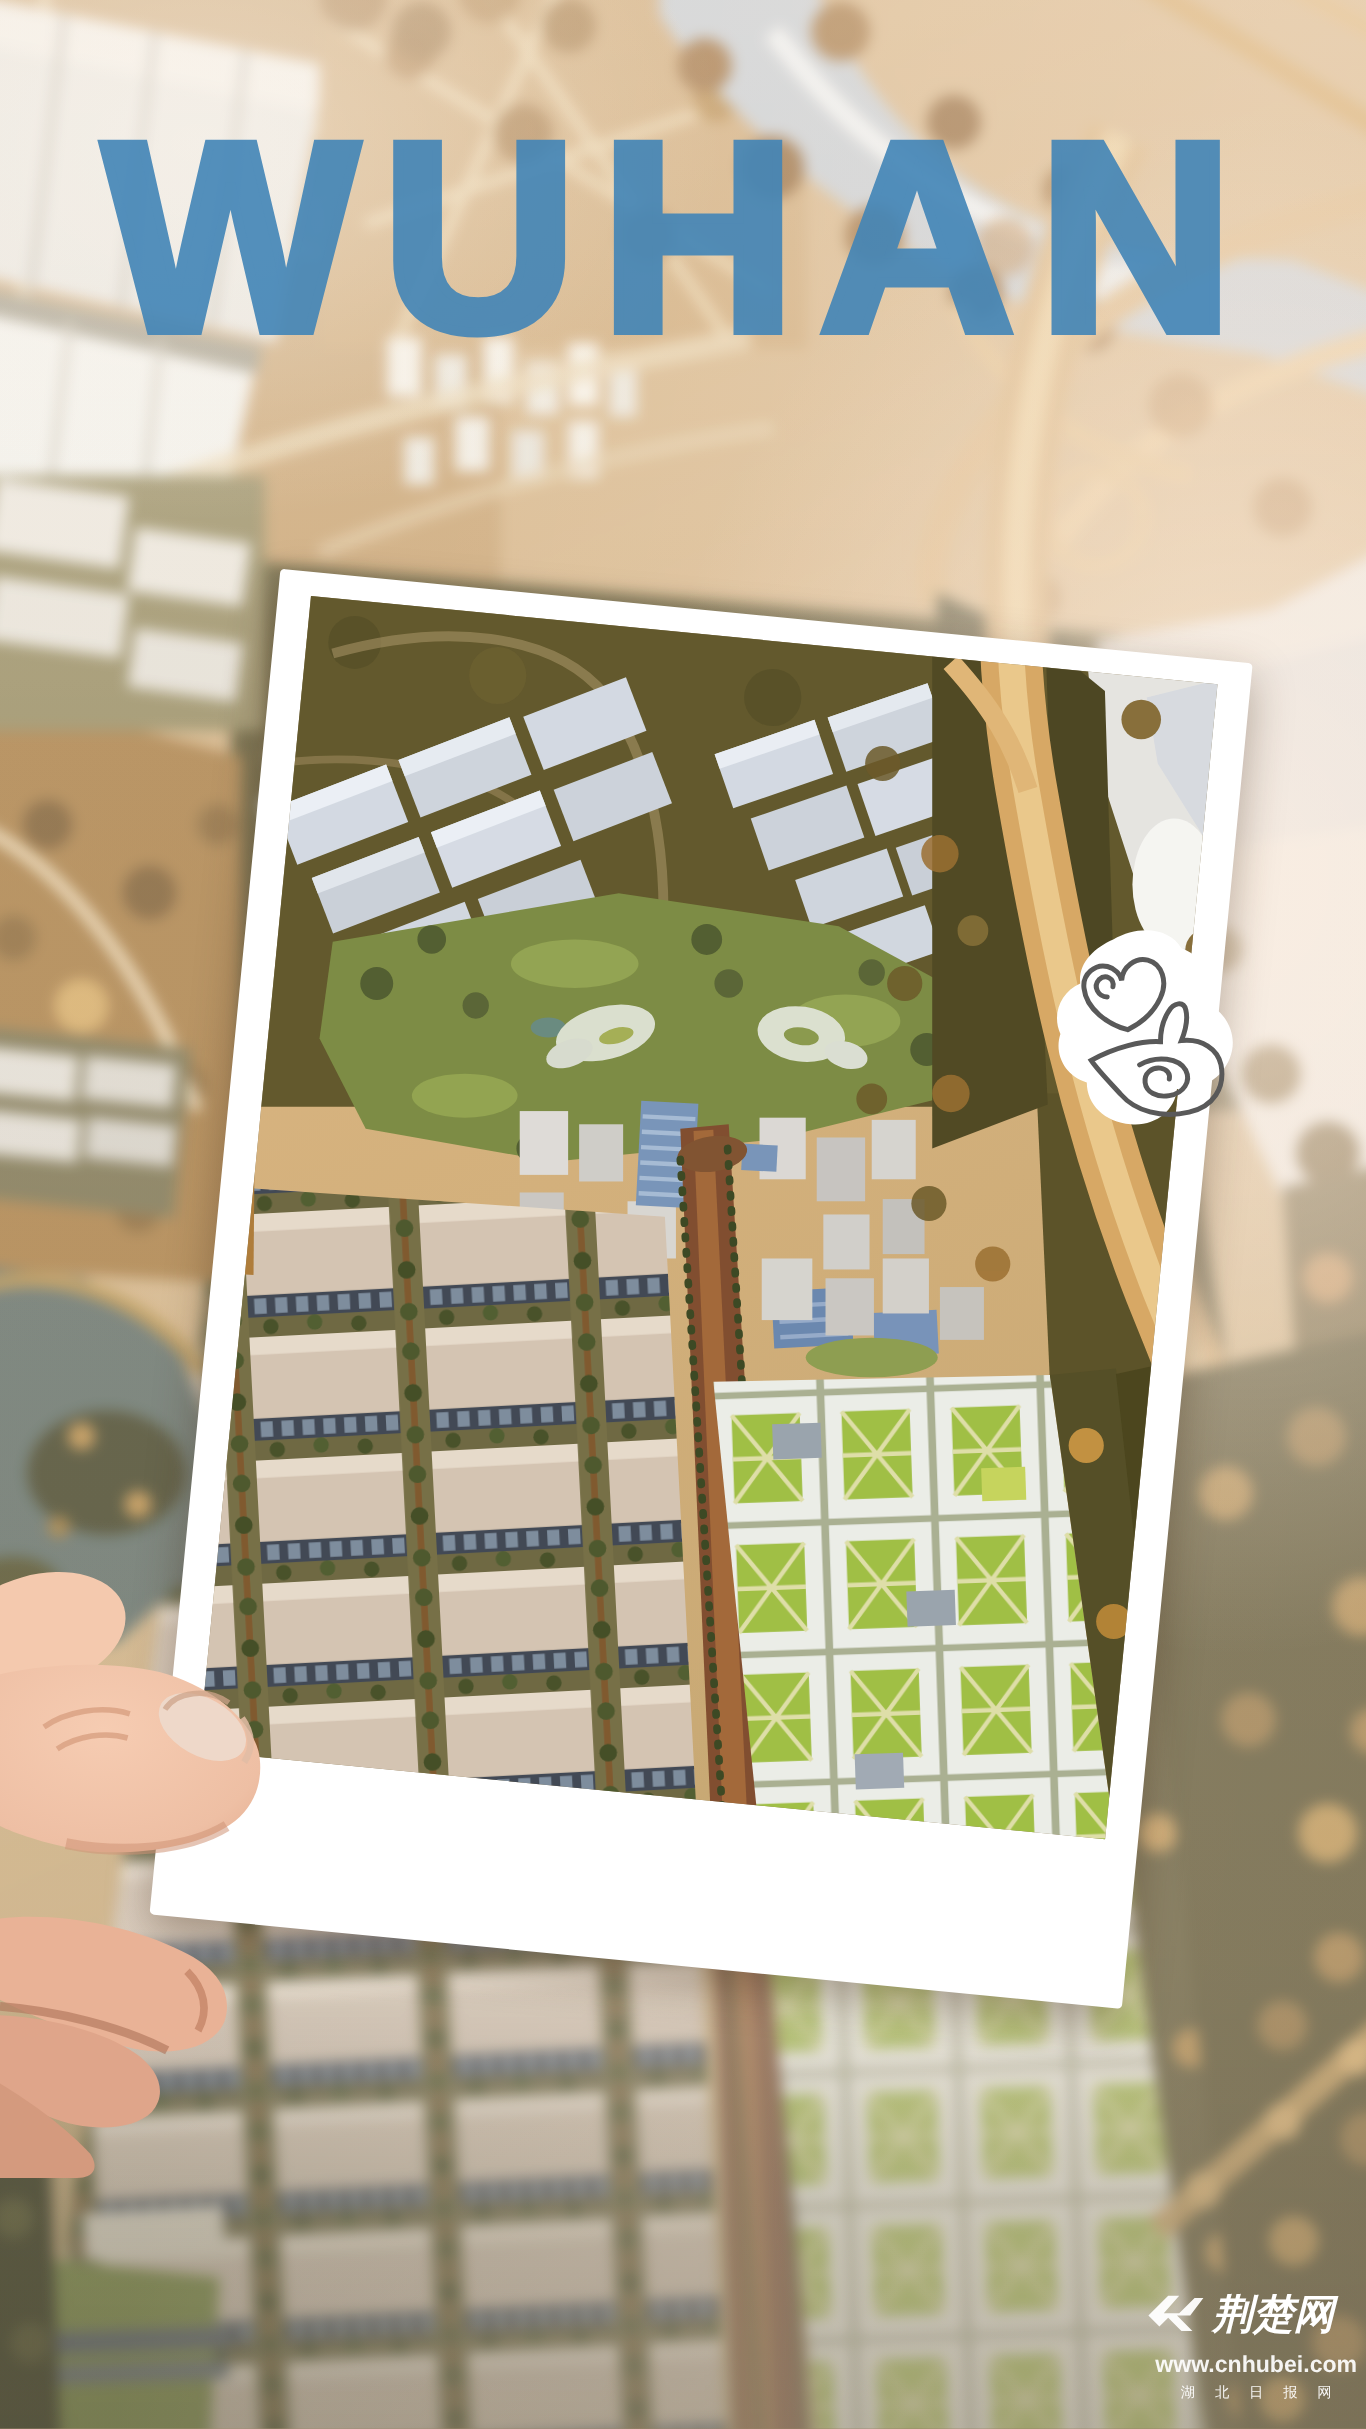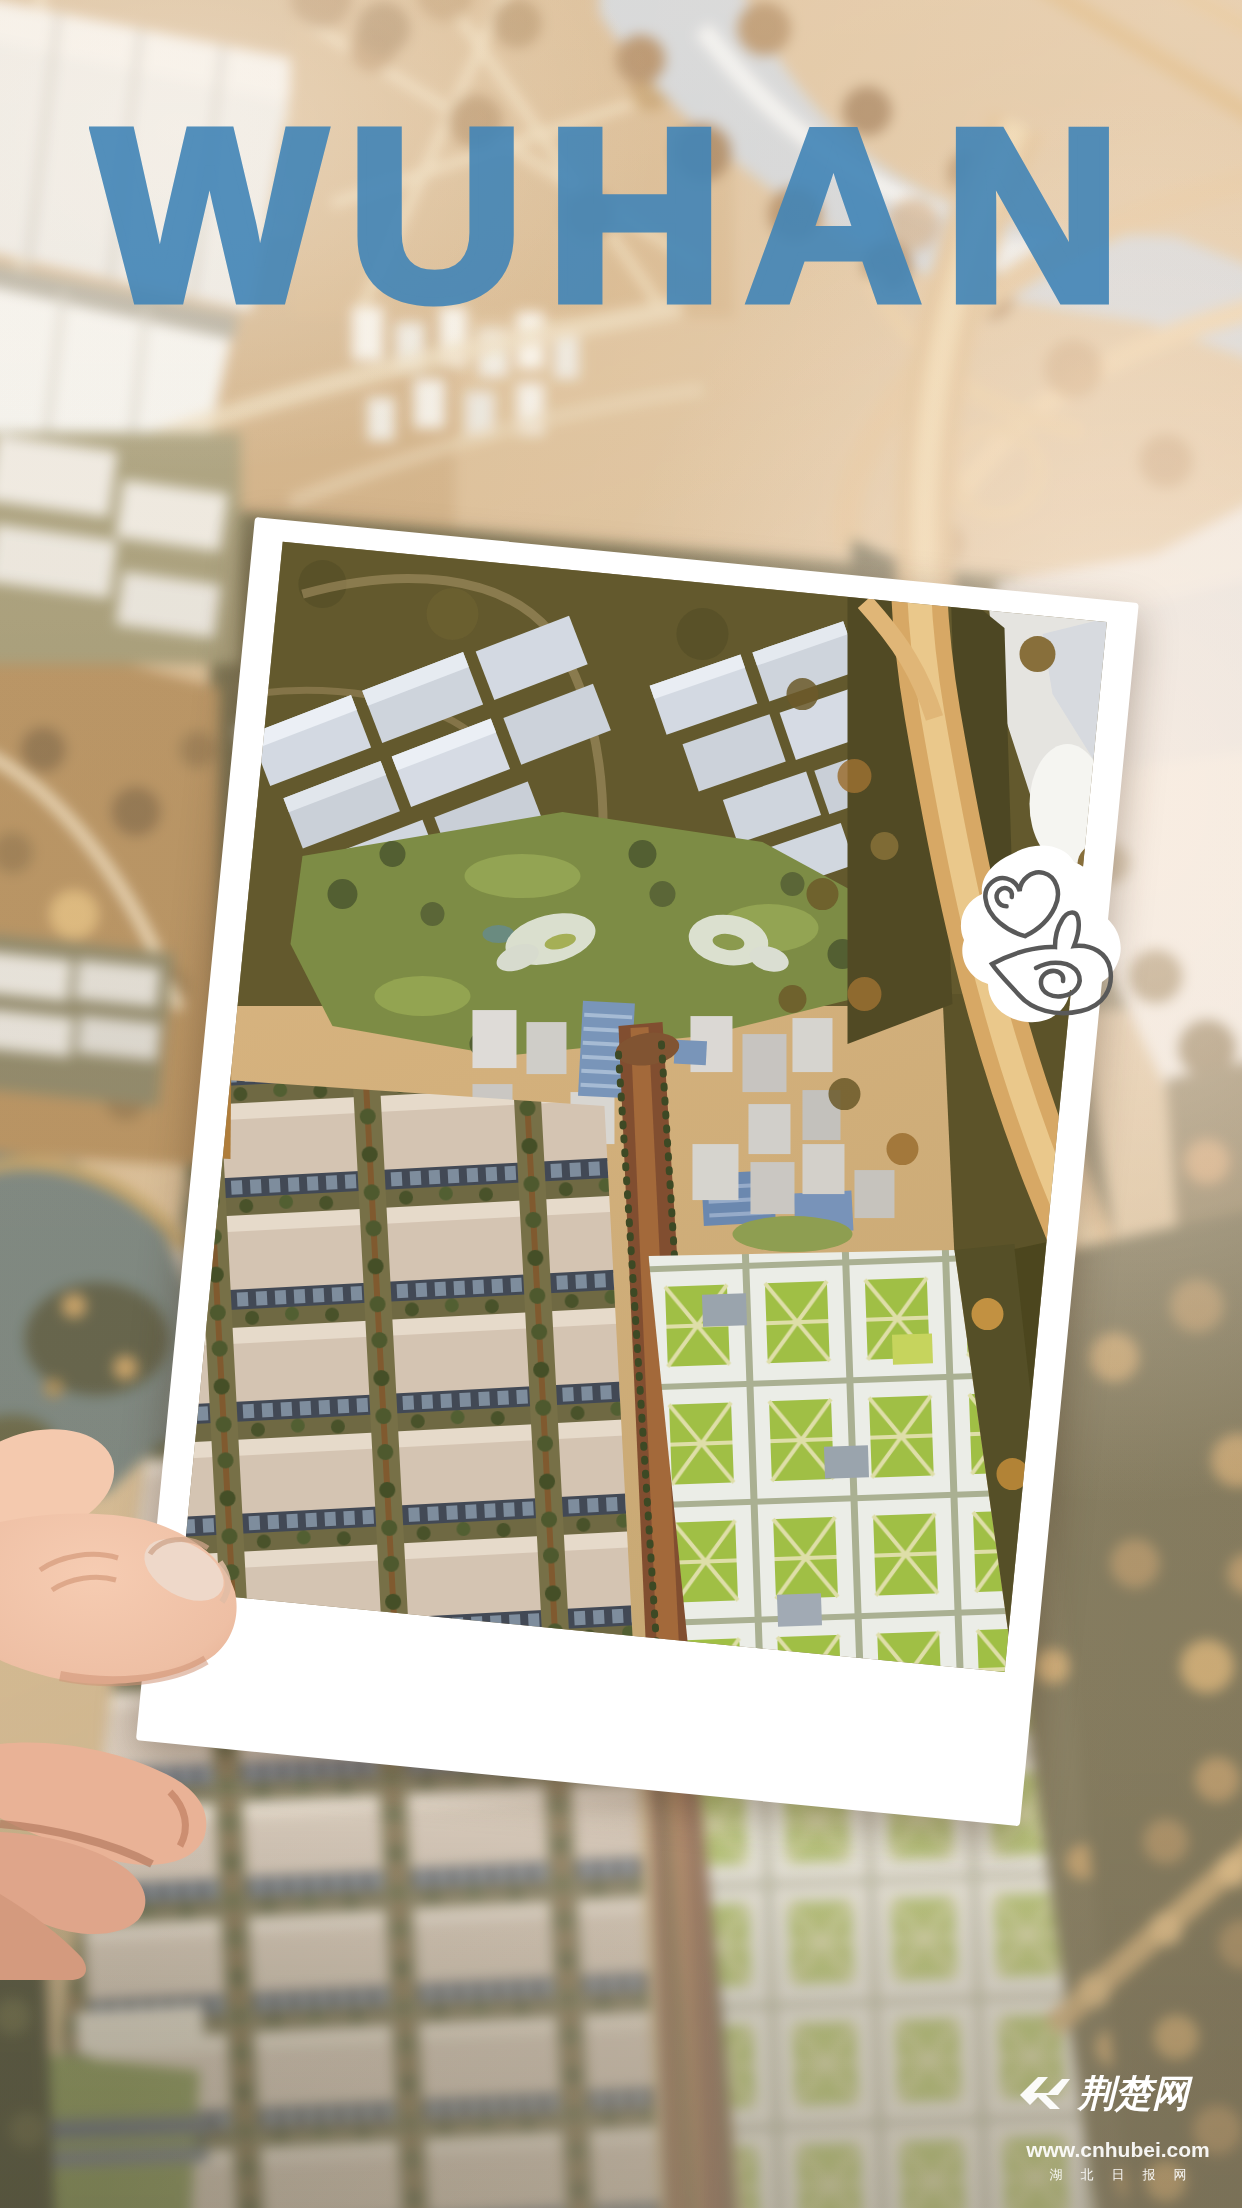--- a/index.html
+++ b/index.html
@@ -18,22 +18,22 @@
      -webkit-text-stroke:9px #4285b7;}
   .card{position:absolute;left:255px;top:517px;width:888px;height:1229px;
      background:#ffffff;border-radius:4px;transform:rotate(5.56deg);
      transform-origin:0 0;box-shadow:0 14px 40px rgba(60,40,20,0.36);}
   .photo{position:absolute;left:30px;top:22px;width:828px;height:1055px;overflow:hidden;background:#8a7a55;}
   .scenewrap{position:absolute;left:-331.9px;top:-517.9px;width:1242px;height:2208px;
      transform:rotate(-5.56deg);transform-origin:0 0;}
   .scenewrap svg{position:absolute;left:0;top:0;filter:saturate(1.12) contrast(1.05);}
   .hand{position:absolute;left:0px;top:1420px;}
   .sticker{position:absolute;left:952px;top:840px;}
-  .wm{position:absolute;right:24px;bottom:24px;color:rgba(255,255,255,0.92);text-align:center;}
-  .wm .url{font-size:21px;font-weight:bold;letter-spacing:0px;margin-top:17px;}
+  .wm{position:absolute;right:0;bottom:24px;color:rgba(255,255,255,0.92);text-align:center;}
+  .wm .url{font-size:21px;font-weight:bold;letter-spacing:0px;margin-top:6px;}
   .wm .cn{font-size:13px;margin-top:4px;letter-spacing:18px;padding-left:18px;}
 </style>
 </head>
 <body>
 <div id="page">
 
 <svg width="0" height="0" style="position:absolute">
 <defs>
 <linearGradient id="gShade" x1="0" y1="0" x2="0" y2="1">
  <stop offset="0" stop-color="#3c3820" stop-opacity="0"></stop>

